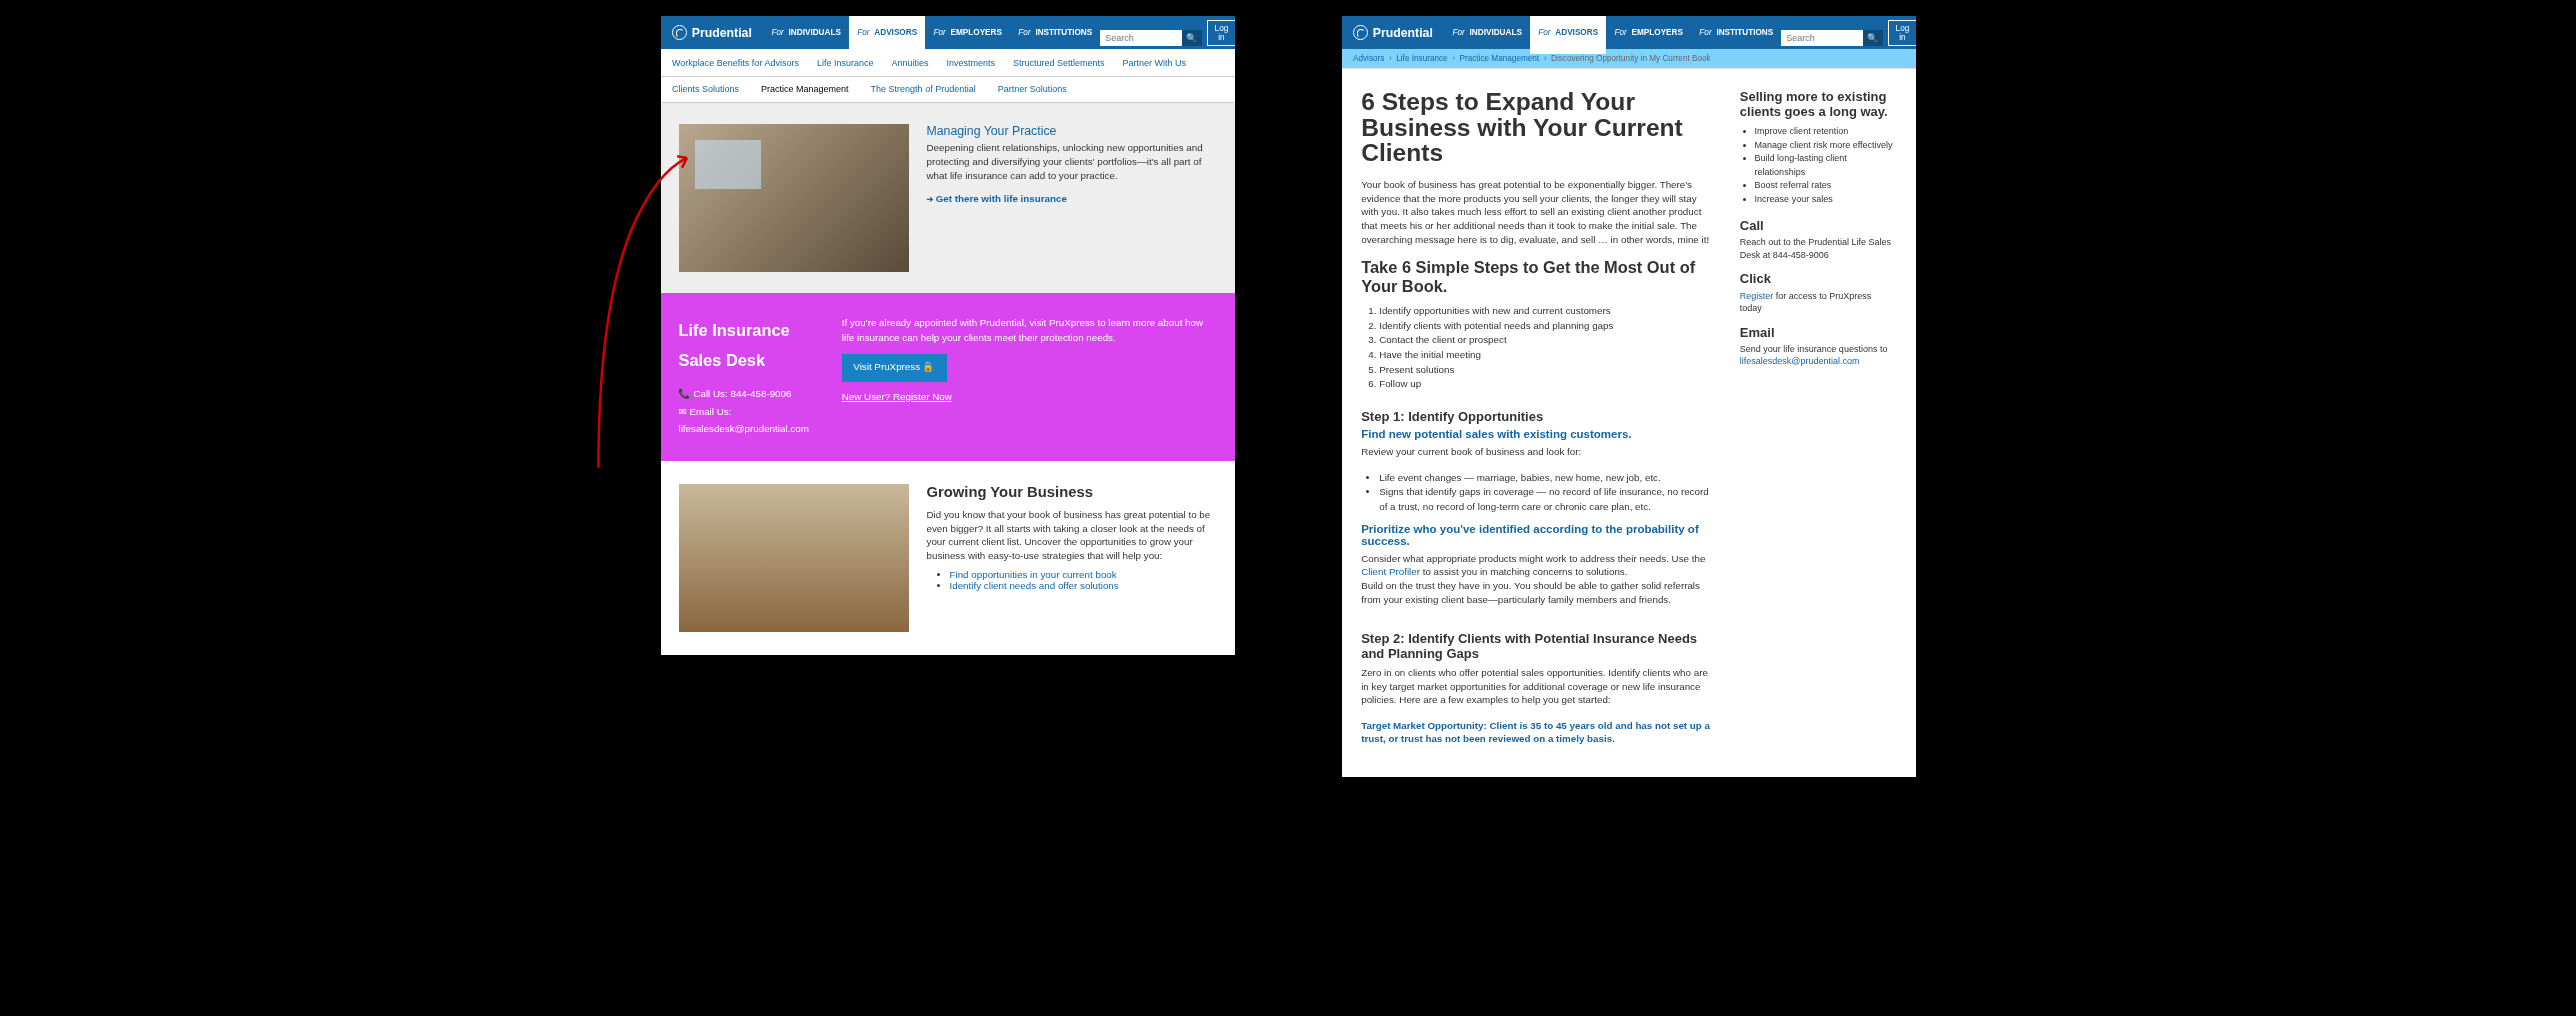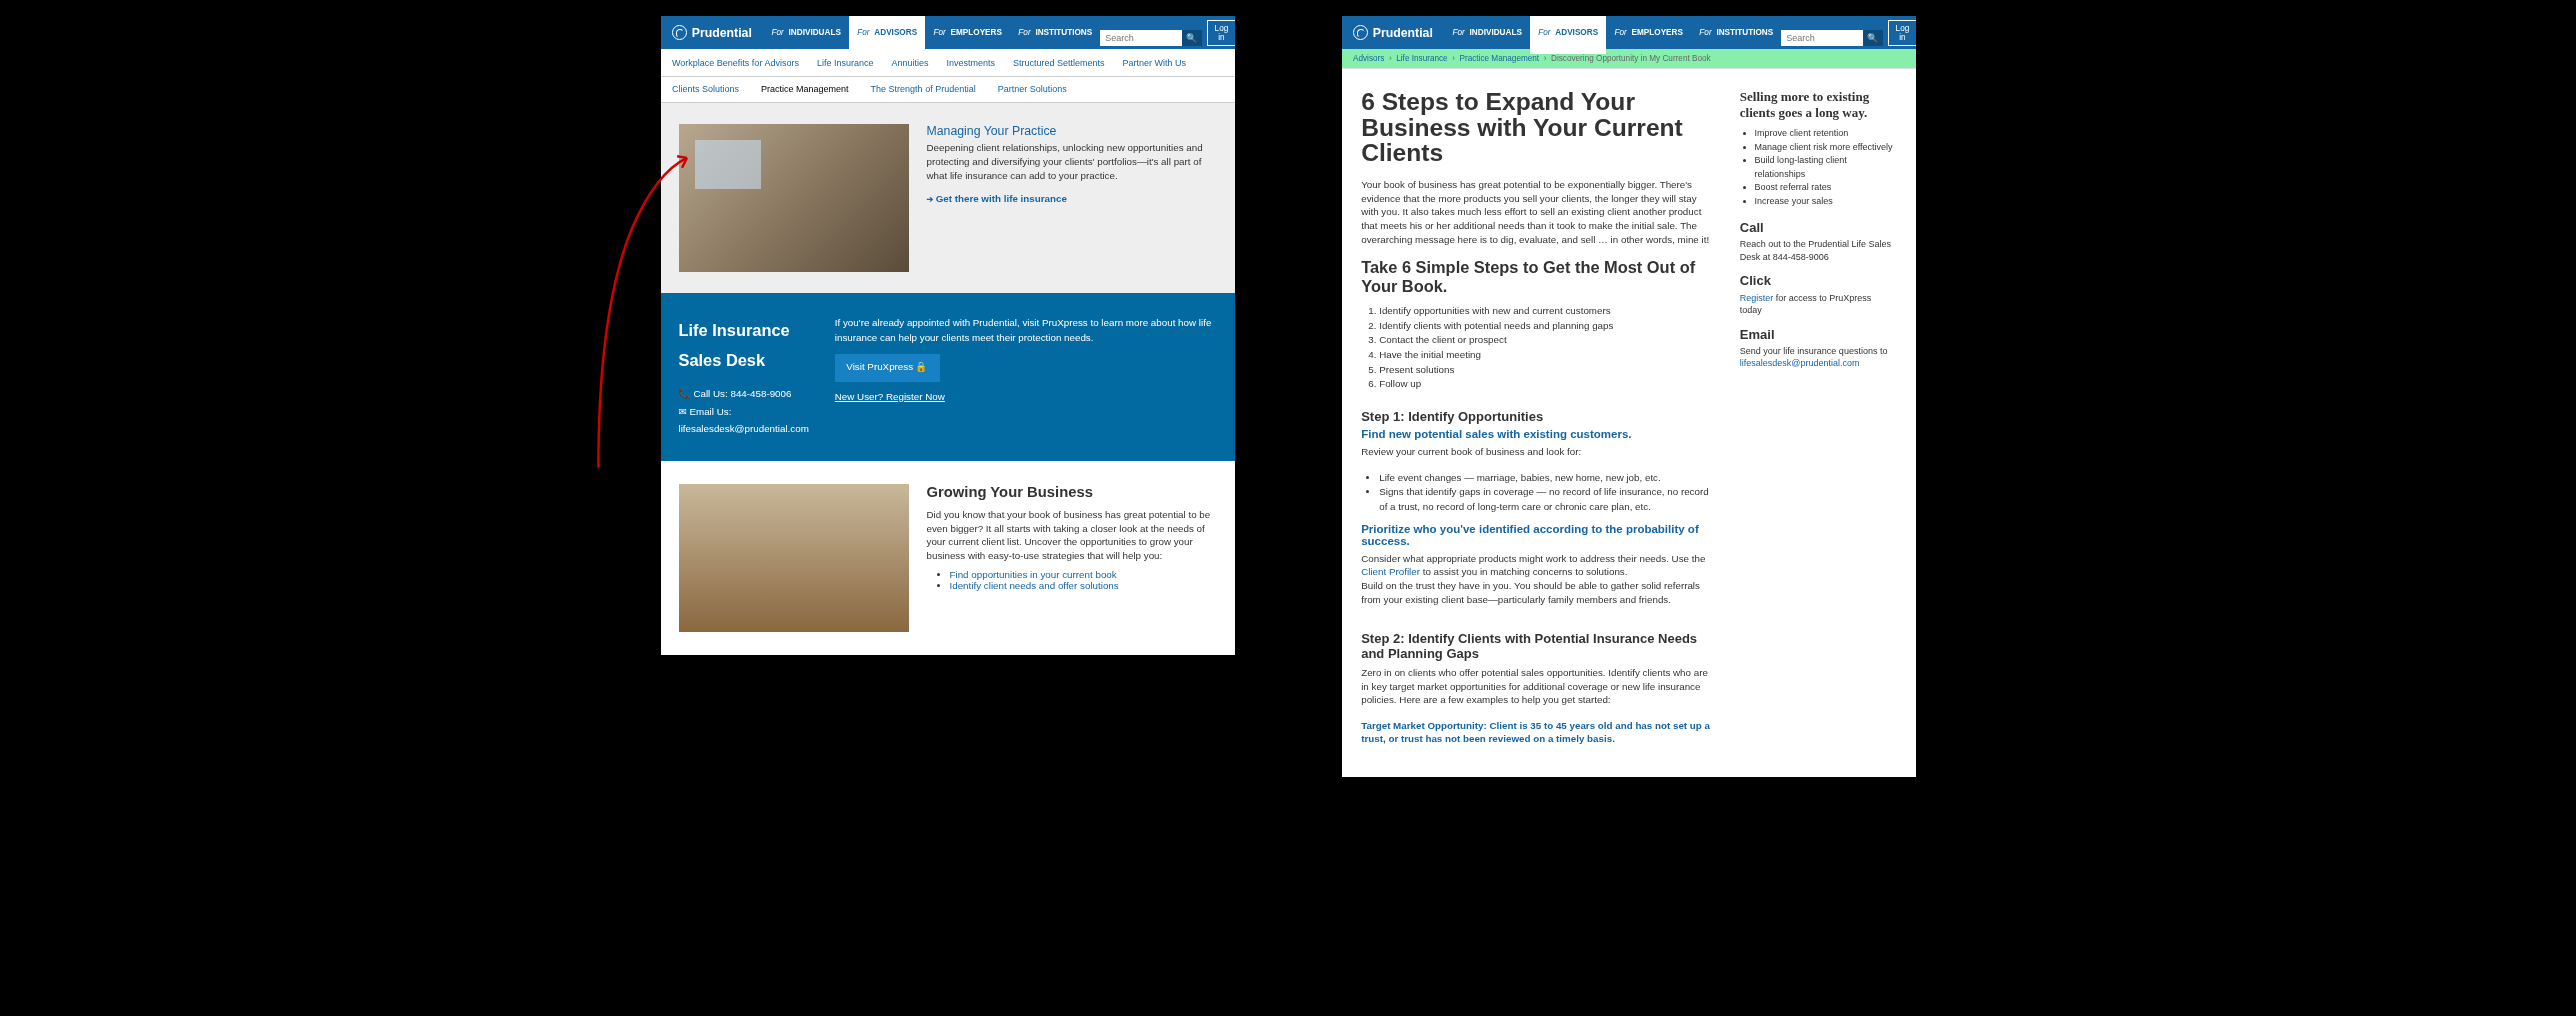--- a/index.html
+++ b/index.html
@@ -25,48 +25,48 @@
 .subnav2 a{color:#1565a5;text-decoration:none}
 .subnav2 a.cur{color:#000}
 .hero{background:#eee;display:flex;gap:18px;padding:21.3px 18px}
 .hero-img{width:230px;height:148px;background:linear-gradient(135deg,#b8a890 0%,#8a7860 50%,#5a4c3a 100%);position:relative;flex-shrink:0}
 .hero-img::before{content:"";position:absolute;left:16.4px;top:16.4px;width:66px;height:49px;background:rgba(200,220,240,.6)}
 .hero h4{color:#1565a5;font-size:12.3px;font-family:'Arial Narrow',Arial;font-weight:normal;margin-bottom:3.3px}
 .hero h1{font-size:21.3px;font-family:'Arial Narrow',Arial;font-weight:bold;line-height:1.1;margin-bottom:9.8px}
 .hero p{font-size:9.8px;line-height:1.4;margin-bottom:9.8px}
 .hero a.cta{color:#1565a5;font-size:9.8px;text-decoration:none;font-weight:bold}
 .hero a.cta::before{content:"➔ ";font-size:8.2px}
-.desk{background:#0369a1;color:#fff;padding:23px 18px;display:flex;gap:26px}
+.desk{background:#d946ef;color:#fff;padding:23px 18px;display:flex;gap:33px}
 .desk h2{font-family:'Arial Narrow',Arial;font-size:16.4px;margin-bottom:9.8px}
 .desk .dl{font-size:9.8px;line-height:1.8}
 .desk .dl a{color:#fff}
 .desk .dr{font-size:9.8px;line-height:1.5}
 .desk .dr .btn{display:inline-block;background:#1881c4;color:#fff;padding:6.6px 11.5px;margin:8.2px 0;text-decoration:none}
 .desk .dr .btn::after{content:" 🔒"}
 .desk .dr .reg{color:#fff;text-decoration:underline}
 .grow{background:#fff;padding:23px 18px;display:flex;gap:18px}
 .grow-img{width:230px;height:148px;background:linear-gradient(180deg,#c8b89a 0%,#8a6840 100%);flex-shrink:0;position:relative}
 .grow h2{font-family:'Arial Narrow',Arial;font-size:14.8px;margin-bottom:8.2px}
 .grow p{font-size:9.8px;line-height:1.4;margin-bottom:6.6px}
 .grow ul{padding-left:23px;font-size:9.8px}
 .grow ul li a{color:#1565a5}
-.crumbs{background:#86efac;border-bottom:0.8px solid #ddd;padding:4.9px 11.5px;font-size:8.2px;color:#666}
+.crumbs{background:#7dd3fc;border-bottom:0.8px solid #ddd;padding:4.9px 11.5px;font-size:8.2px;color:#666}
 .crumbs a{color:#1565a5;text-decoration:none}
 .article{padding:19.7px;display:flex;gap:24.6px}
 .main{flex:1}
 .main h1{font-family:'Arial Narrow',Arial;font-size:24.6px;font-weight:bold;line-height:1.05;margin-bottom:11.5px}
 .main p{font-size:9.8px;line-height:1.4;margin-bottom:11.5px}
 .main h2{font-family:'Arial Narrow',Arial;font-size:16.4px;margin-bottom:8.2px}
 .main ol{padding-left:18px;font-size:9.8px;line-height:1.5;margin-bottom:16.4px}
 .main h3{font-family:'Arial Narrow',Arial;font-size:13px;margin-bottom:4.9px;margin-top:14.8px}
 .main h4{color:#1565a5;font-family:'Arial Narrow',Arial;font-size:11.5px;margin-bottom:4.9px}
 .main ul{padding-left:18px;font-size:9.8px;line-height:1.5;margin-bottom:8.2px}
 .main a{color:#1565a5}
 .side{width:156px;flex-shrink:0}
-.side h3{font-family:Liberation Serif, serif;font-size:13px;margin-bottom:6.6px}
+.side h3{font-family:Liberation Sans, sans-serif;font-size:13px;margin-bottom:6.6px}
 .side ul{padding-left:14.8px;font-size:9px;line-height:1.5;margin-bottom:11.5px}
 .side h4{font-family:'Arial Narrow',Arial;font-size:13px;margin-bottom:3.3px}
 .side p{font-size:9px;line-height:1.4;margin-bottom:9.8px}
 .side a{color:#1565a5}
 .arrow{position:absolute;width:107px;height:328px;pointer-events:none}
 .tmo{font-family:Liberation Sans, sans-serif;font-size:11.5px;color:#1565a5;font-weight:bold;line-height:1.3}
 .tmo span{color:#1565a5}
 </style>
 </head>
 <body>

